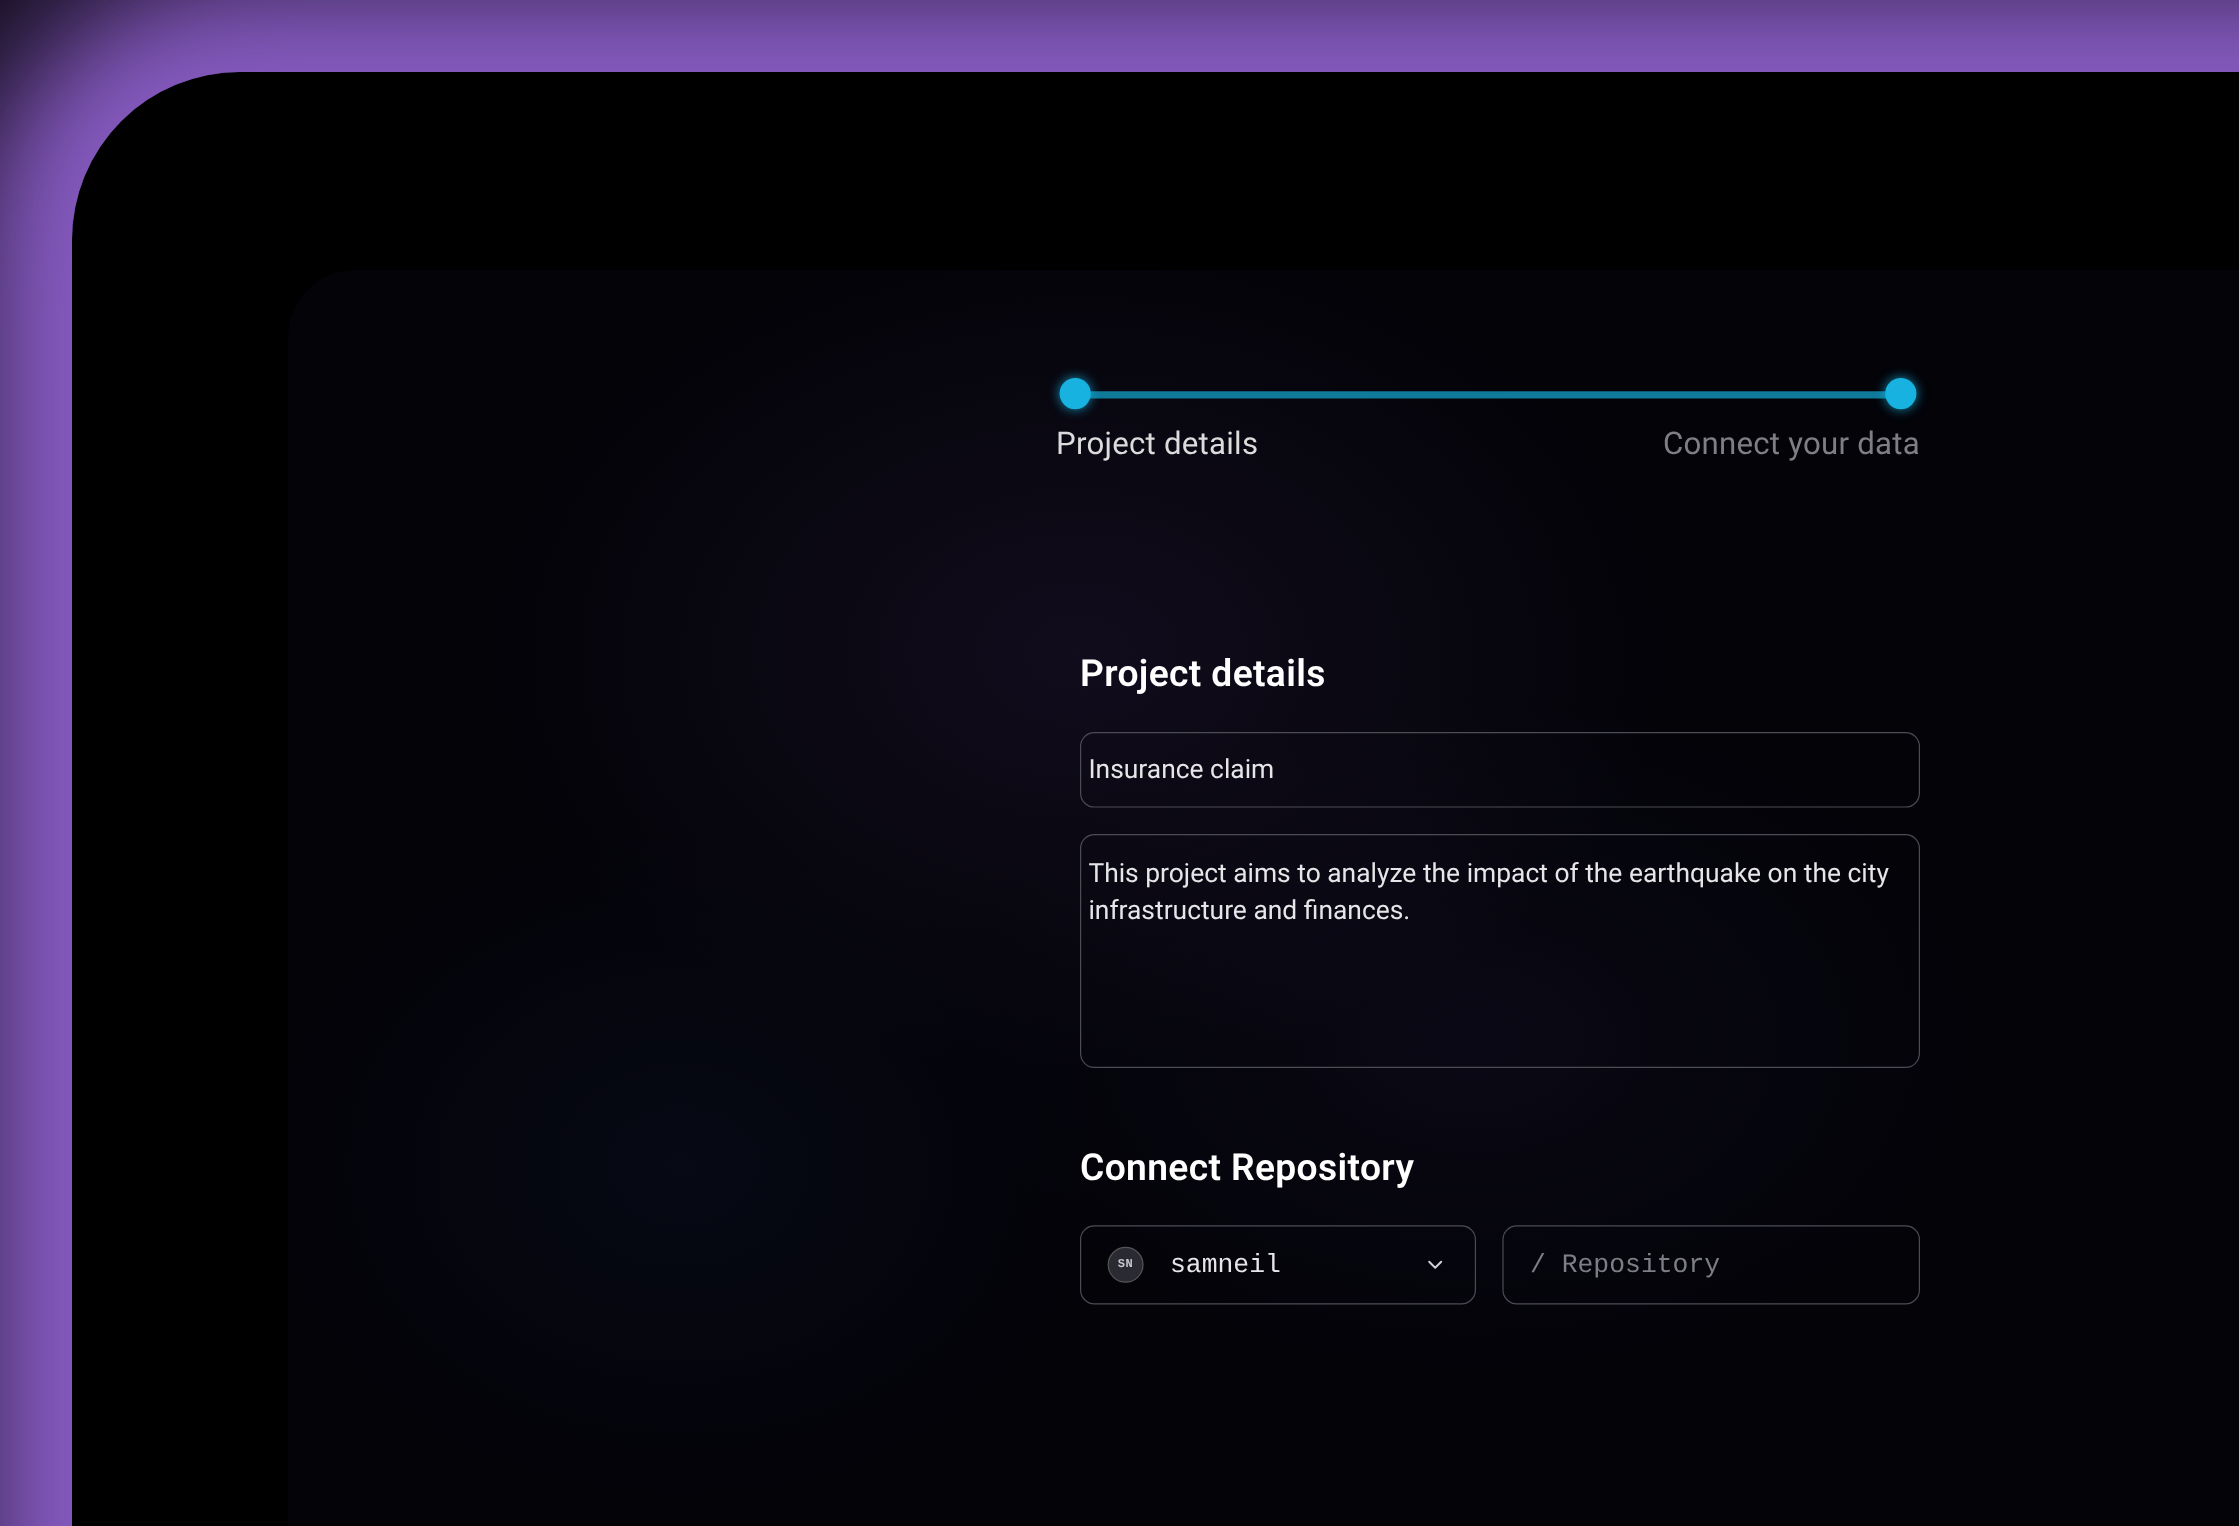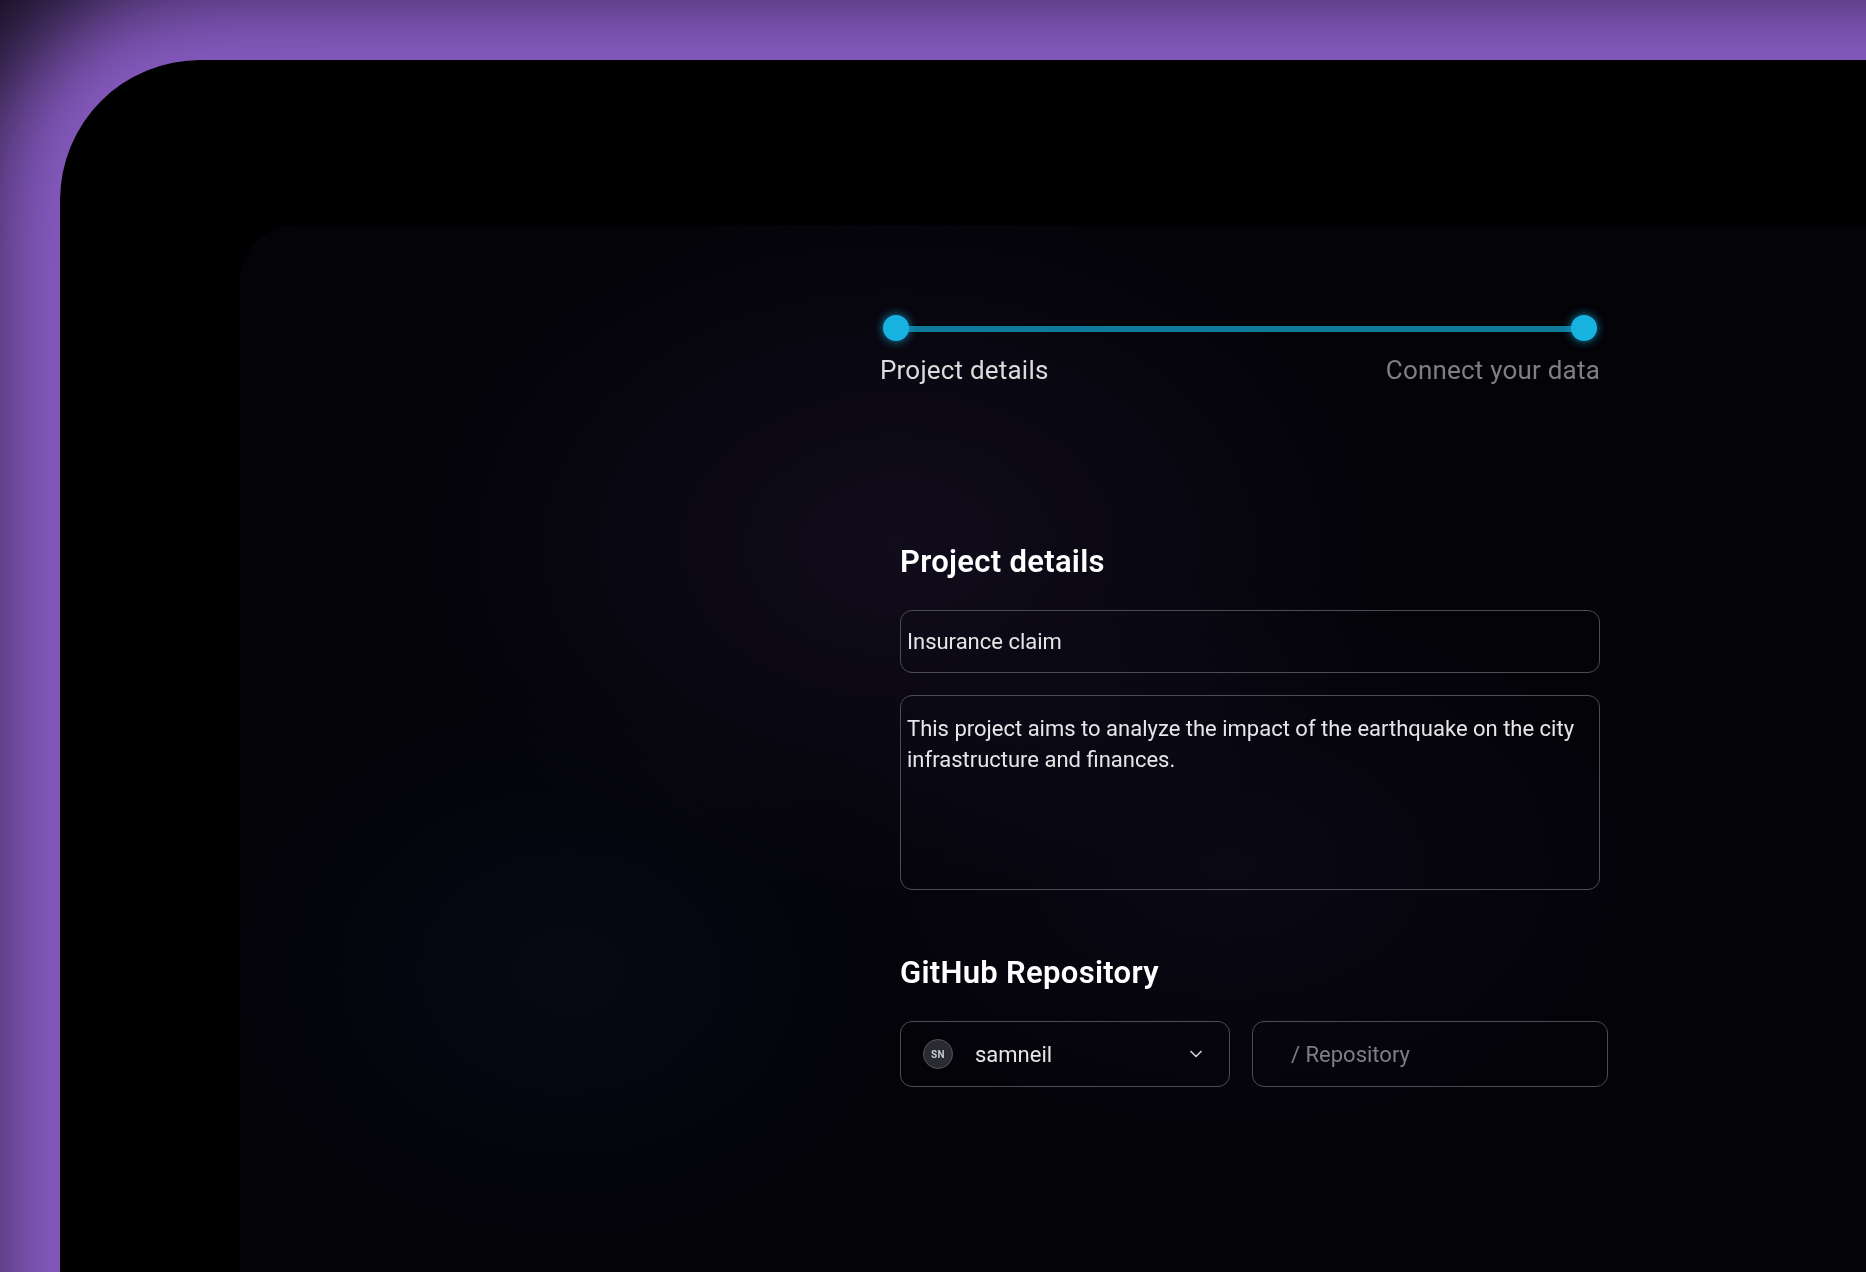--- a/index.html
+++ b/index.html
@@ -122,20 +122,21 @@
     resize: none;
     height: 195px;
     line-height: 1.4;
   }
   .field::placeholder { color: #7e7e85; }
 
   .repo-row {
     display: flex;
     gap: 22px;
     margin-bottom: 14px;
+    font-family: Liberation Mono, monospace;
   }
   .select-wrap {
     position: relative;
     flex: 0 0 330px;
     border: 1.5px solid #4c4c55;
     border-radius: 12px;
     height: 66px;
     display: flex;
     align-items: center;
     padding: 0 22px;
@@ -170,21 +171,21 @@
   }
   .chevron svg { stroke: #d0d0d6; }
 
   .repo-input {
     flex: 1;
     border: 1.5px solid #4c4c55;
     border-radius: 12px;
     background: transparent;
     color: #e6e6e8;
     font-size: 22px;
-    padding: 0 38px;
+    padding: 0 22px;
     font-family: inherit;
   }
   .repo-input::placeholder { color: #7e7e85; }
 
   .section-heading.repo { margin-top: 38px; }
 </style>
 </head>
 <body>
 
 <div class="glow"></div>
@@ -205,21 +206,21 @@
   </div>
 
   <div class="form-area">
 
     <div class="section-heading">Project details</div>
 
     <input type="text" class="field" value="Insurance claim" style="">
 
     <textarea class="field" style="">This project aims to analyze the impact of the earthquake on the city infrastructure and finances.</textarea>
 
-    <div class="section-heading repo">GitHub Repository</div>
+    <div class="section-heading repo">Connect Repository</div>
 
     <div class="repo-row">
       <div class="select-wrap">
         <div class="avatar">SN</div>
         <div class="select-text">samneil</div>
         <div class="chevron">
           <svg width="20" height="20" viewBox="0 0 24 24" fill="none" stroke-width="2" stroke-linecap="round" stroke-linejoin="round">
             <polyline points="6 9 12 15 18 9"></polyline>
           </svg>
         </div>

